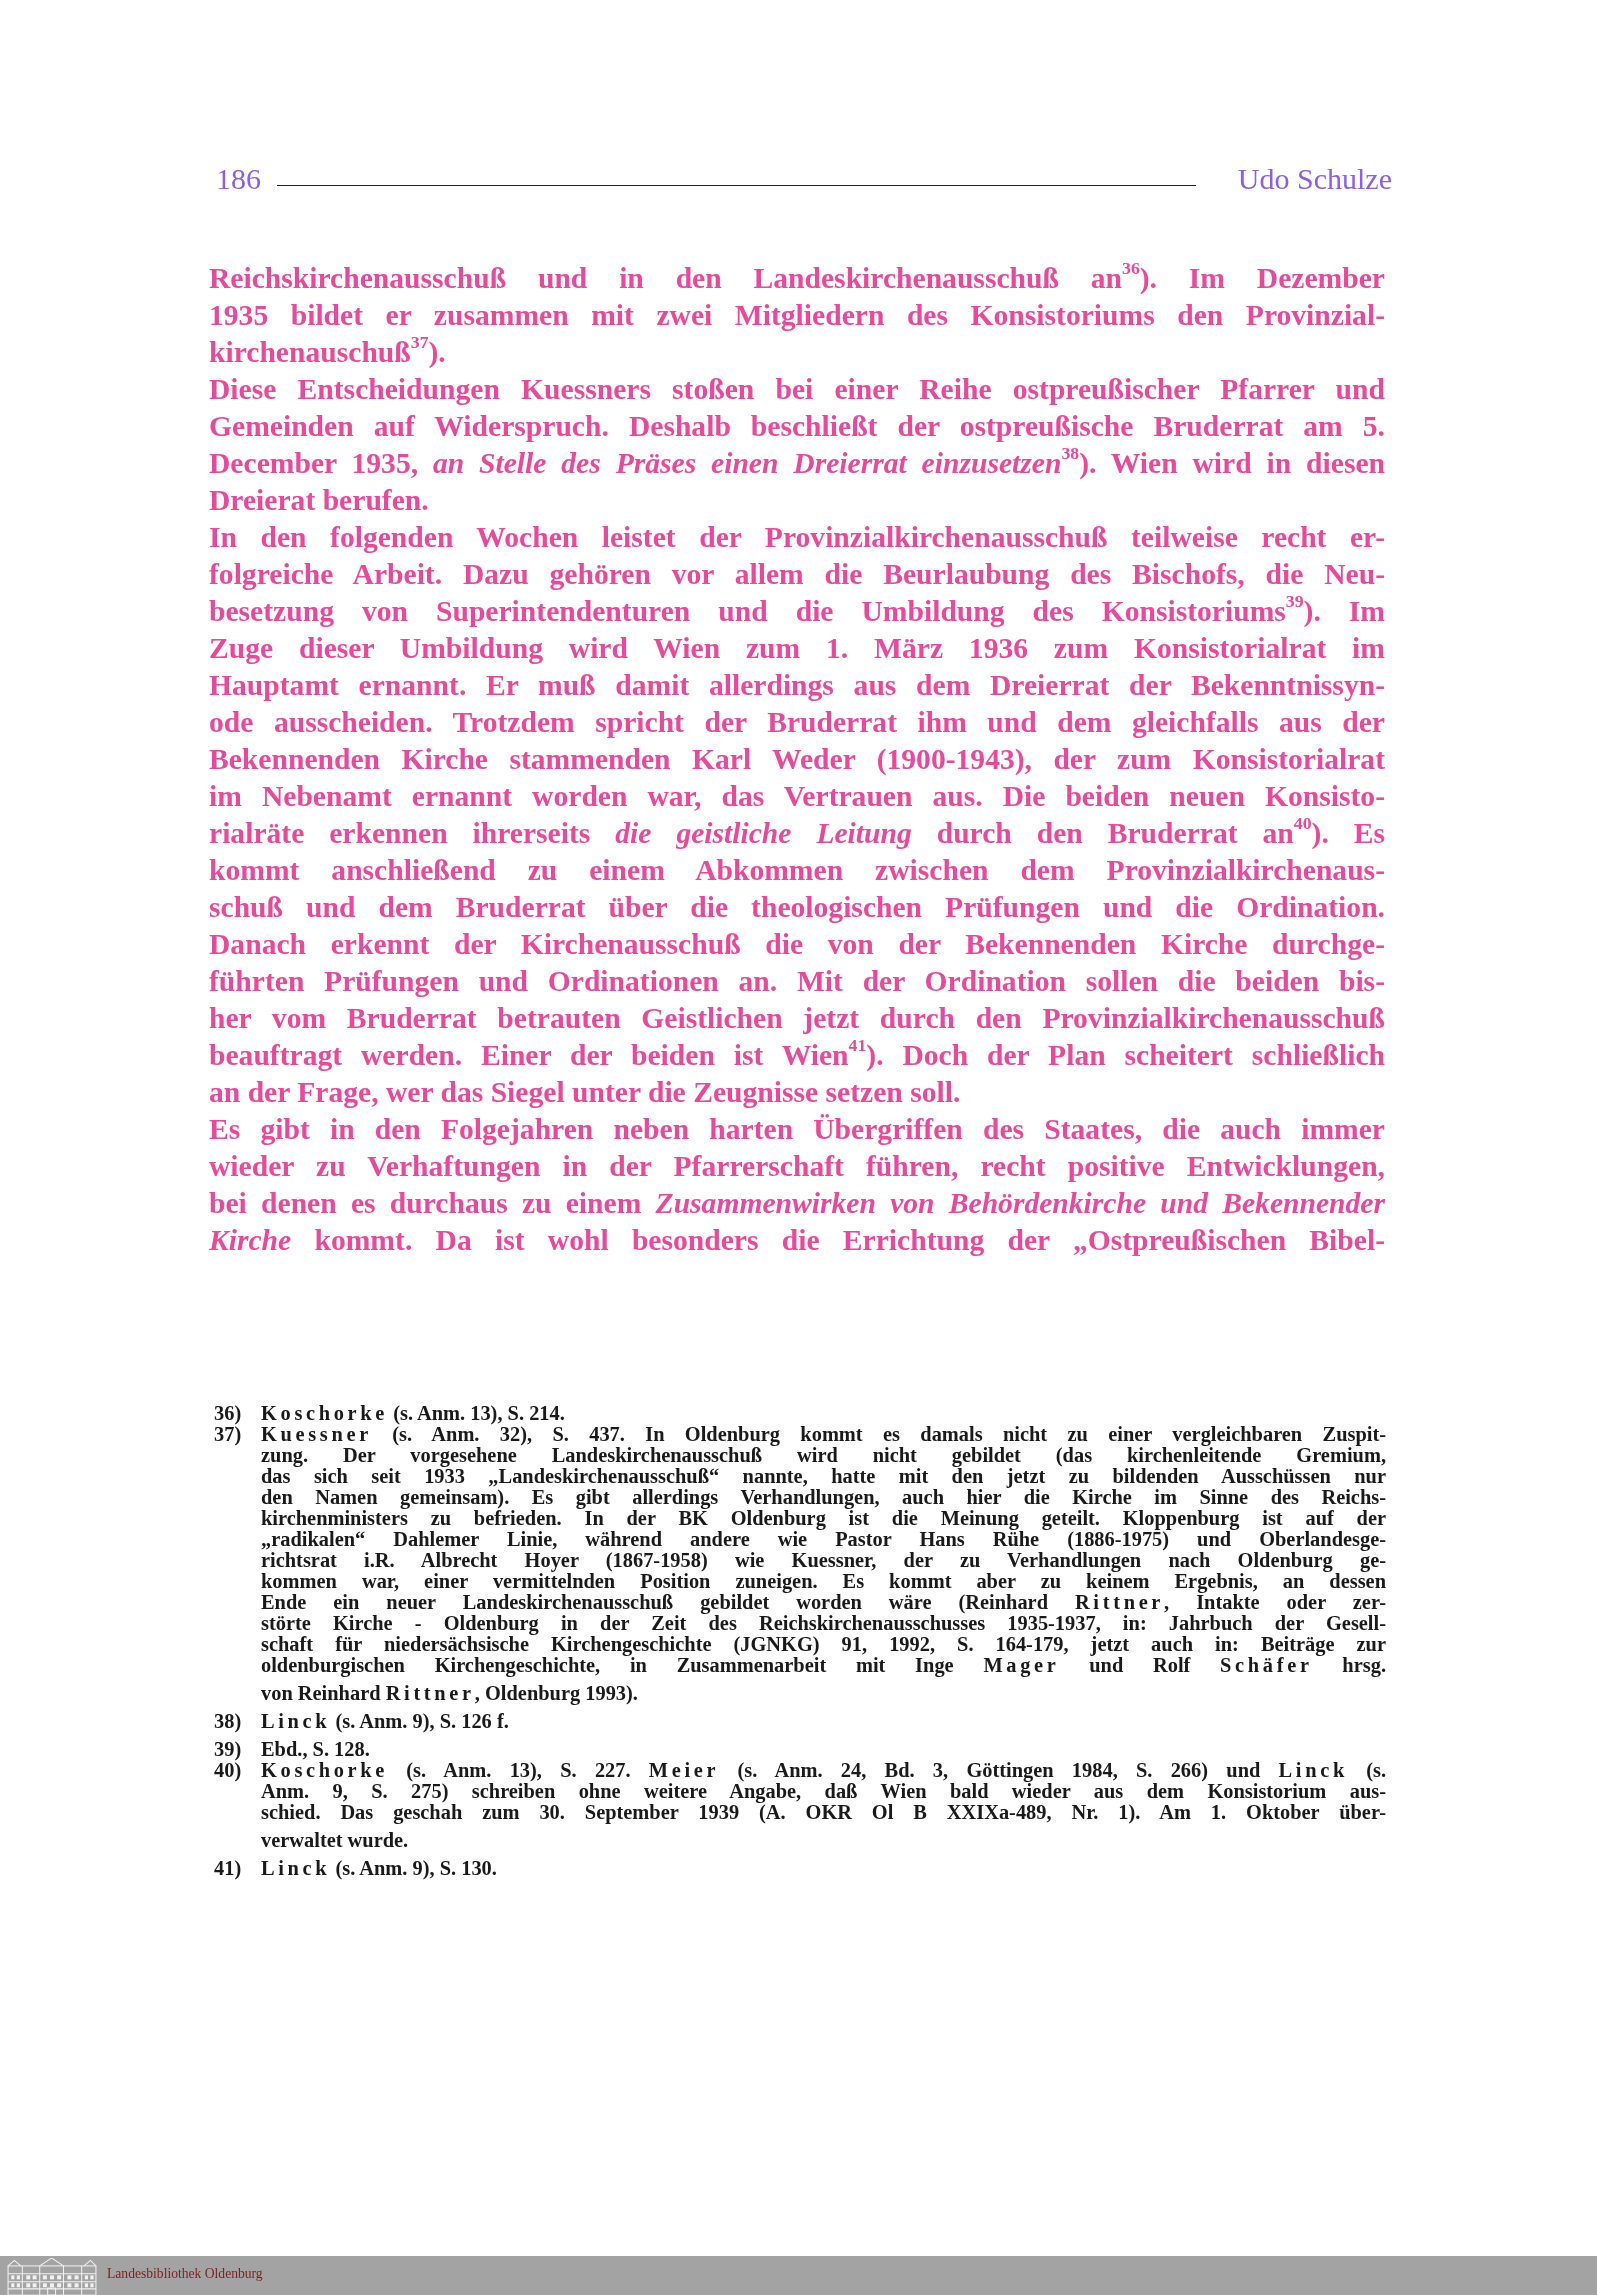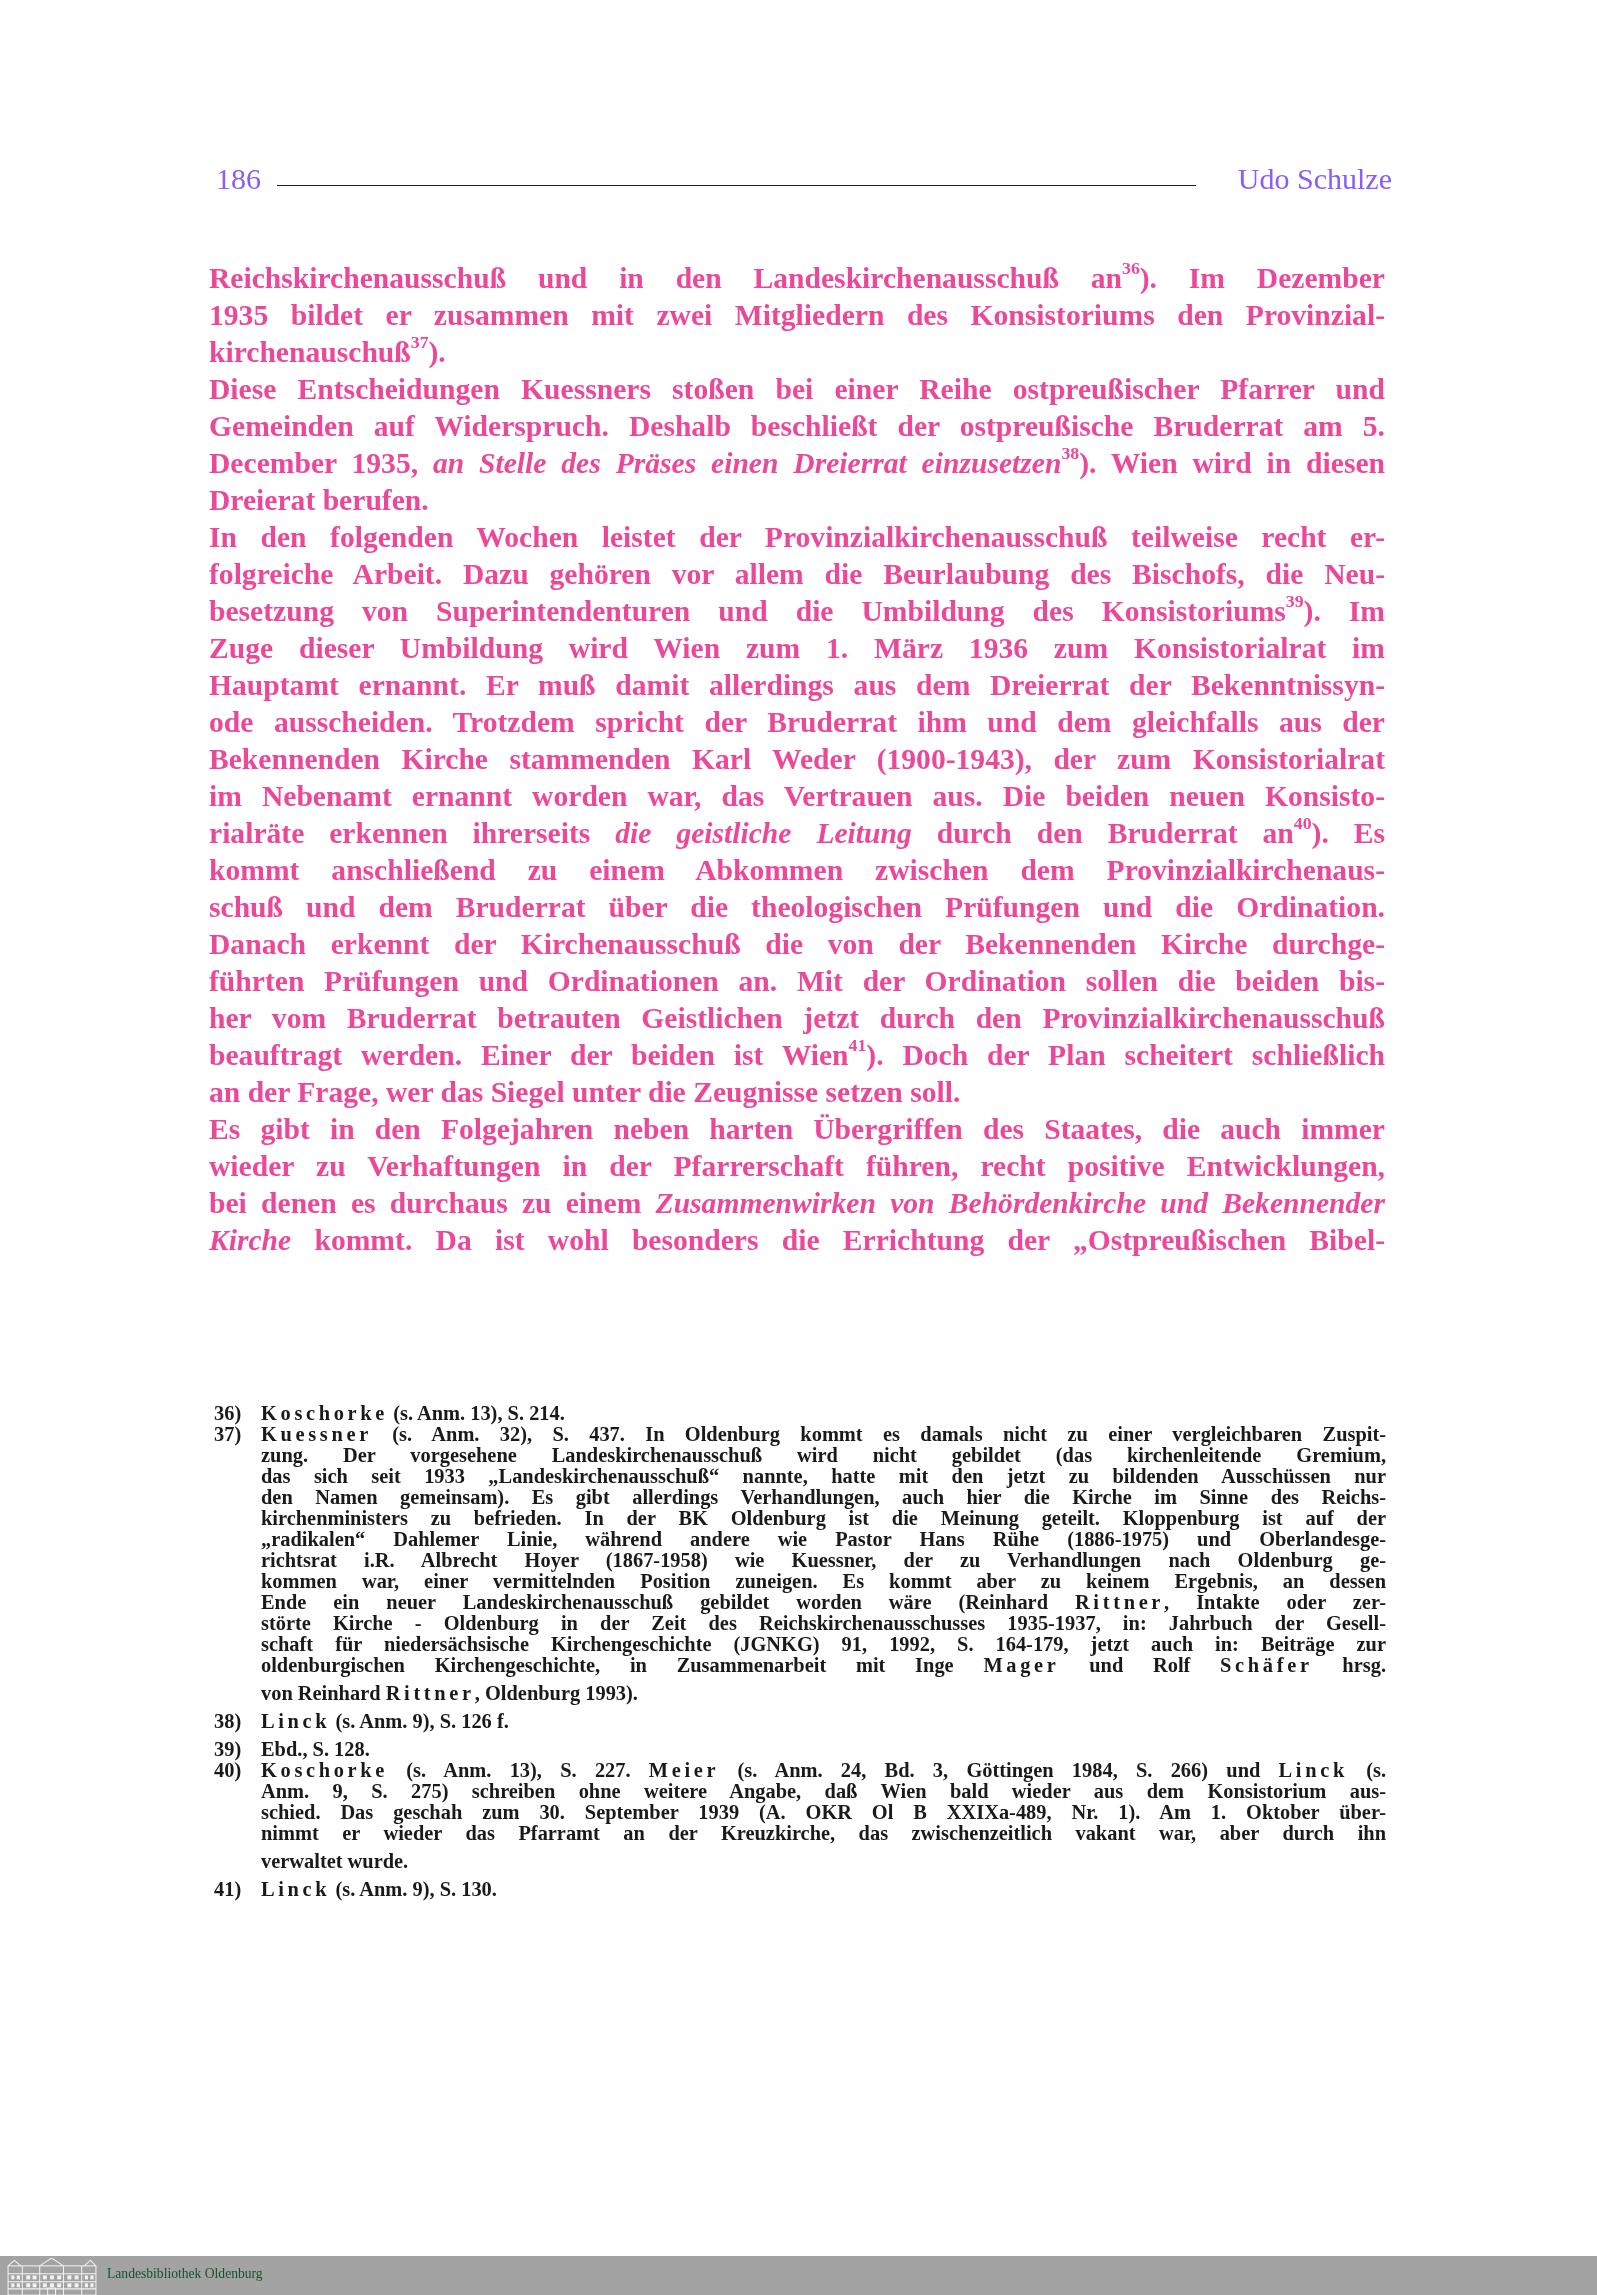--- a/index.html
+++ b/index.html
@@ -23,21 +23,21 @@
     font-family: "Liberation Serif", "DejaVu Serif", serif; font-size: 20.4px; line-height: 21px; color: #1a1a1a; font-weight: bold; }
   .fn { position: relative; padding-left: 47px; }
   .fn .fn-num { position: absolute; left: 0; top: 0; }
   .fn .fl { display: block; white-space: nowrap; text-align: justify; text-align-last: justify; }
   .fn .fl.last { text-align-last: left; margin-top: 7px; }
   .spaced { letter-spacing: 0.18em; }
 
   .library-bar { position: absolute; left: 0; top: 2256px; width: 1597px; height: 40px; background: #a3a3a3; }
   .library-bar .logo { position: absolute; left: 6.4px; top: 1.6px; width: 92px; height: 38px; }
   .library-bar .lib-name { position: absolute; left: 107px; top: 10.4px;
-    font-family: "Liberation Serif", "DejaVu Serif", serif; font-size: 13.6px; color: #14532d; }
+    font-family: "Liberation Serif", "DejaVu Serif", serif; font-size: 13.6px; color: #7f1d1d; }
 </style>
 </head>
 <body>
 
 <div class="page">
 
   <div class="running-head">
     <span class="pagenum">186</span>
     <span class="rule"></span>
     <span class="author">Udo Schulze</span>
@@ -100,21 +100,20 @@
       </div>
       <div class="fn">
         <span class="fn-num">39)</span>
         <span class="fl last"><span>Ebd., S. 128.</span></span>
       </div>
       <div class="fn">
         <span class="fn-num">40)</span>
         <span class="fl"><span class="spaced">Koschorke</span><span> (s. Anm. 13), S. 227. </span><span class="spaced">Meier</span><span> (s. Anm. 24, Bd. 3, Göttingen 1984, S. 266) und </span><span class="spaced">Linck</span><span> (s.</span></span>
         <span class="fl"><span>Anm. 9, S. 275) schreiben ohne weitere Angabe, daß Wien bald wieder aus dem Konsistorium aus-</span></span>
         <span class="fl"><span>schied. Das geschah zum 30. September 1939 (A. OKR Ol B XXIXa-489, Nr. 1). Am 1. Oktober über-</span></span>
-        <span class="fl"><span>nimmt er wieder das Pfarramt an der Kreuzkirche, das zwischenzeitlich vakant war, aber durch ihn</span></span>
         <span class="fl last"><span>verwaltet wurde.</span></span>
       </div>
       <div class="fn">
         <span class="fn-num">41)</span>
         <span class="fl last"><span class="spaced">Linck</span><span> (s. Anm. 9), S. 130.</span></span>
       </div>
     </div>
 
   <div class="library-bar">
     <svg class="logo" viewBox="0 0 115 48">

